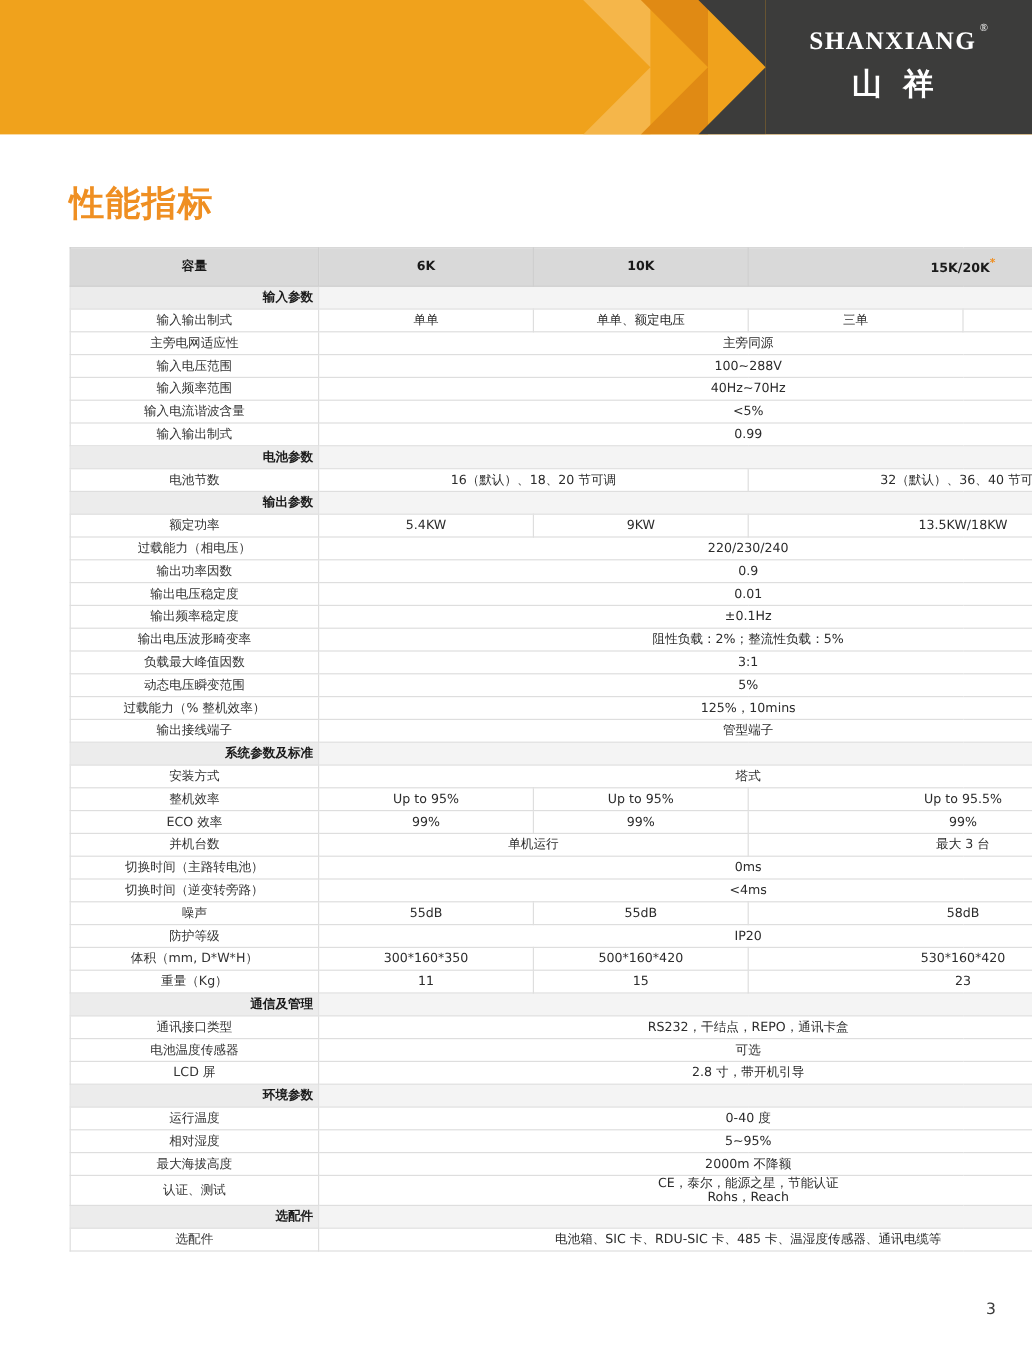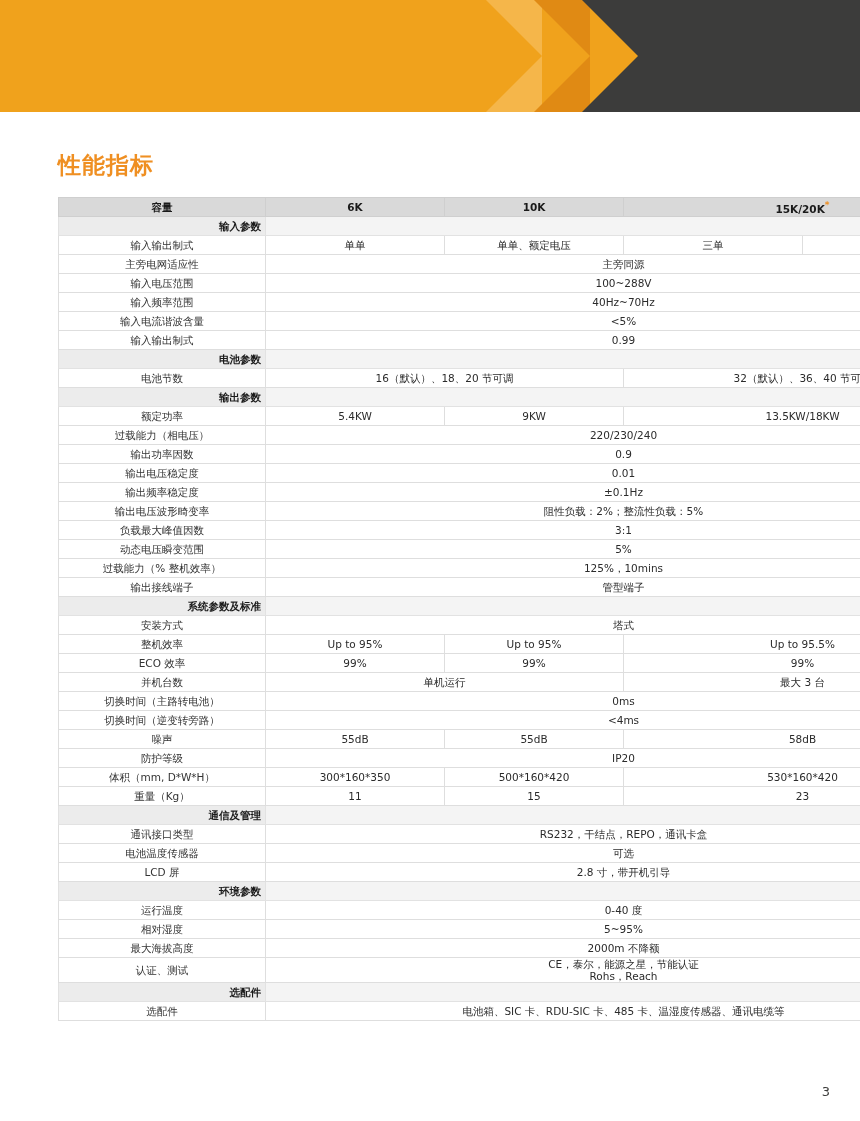--- a/index.html
+++ b/index.html
@@ -85,21 +85,21 @@
     font-size: 25px;
     letter-spacing: 18px;
     padding-left: 18px;
     font-weight: bold;
     font-family: "DejaVu Sans", sans-serif;
   }
 
   
   .page-title {
     margin: 38px 0 16px 58px;
-    font-size: 23px;
+    font-size: 29px;
     color: #ef8f22;
     font-weight: bold;
     letter-spacing: 1px;
     font-family: "DejaVu Sans", sans-serif;
   }
 
   
   table.spec {
     margin-left: 58px;
     border-collapse: collapse;
@@ -120,21 +120,21 @@
   .col-label { width: 207px; }
   .col-q { width: 179px; }
 
   td.label {
     text-align: center;
     color: #333;
   }
   tr.head td {
     background: #d9d9d9;
     font-weight: bold;
-    height: 19px;
+    height: 32px;
     border: 1px solid #cfcfcf;
     color: #1a1a1a;
   }
   tr.section td {
     background: #ececec;
     font-weight: bold;
     text-align: center;
     border: 1px solid #e2e2e2;
     color: #1a1a1a;
   }
@@ -158,20 +158,27 @@
   }
 </style>
 </head>
 <body>
 
 <div class="header">
   <div class="chev-c"></div>
   <div class="chev-b"></div>
   <div class="dark-block"></div>
   <div class="chev-a"></div>
+  <div class="logo">
+    <div class="latin">
+      <span>SHANXIANG</span>
+      <span class="reg">®</span>
+    </div>
+    <div class="cn">山祥</div>
+  </div>
 </div>
 
 <div class="page-title">性能指标</div>
 
 <table class="spec">
   <colgroup>
     <col class="col-label">
       <col class="col-q">
       <col class="col-q">
       <col class="col-q">

